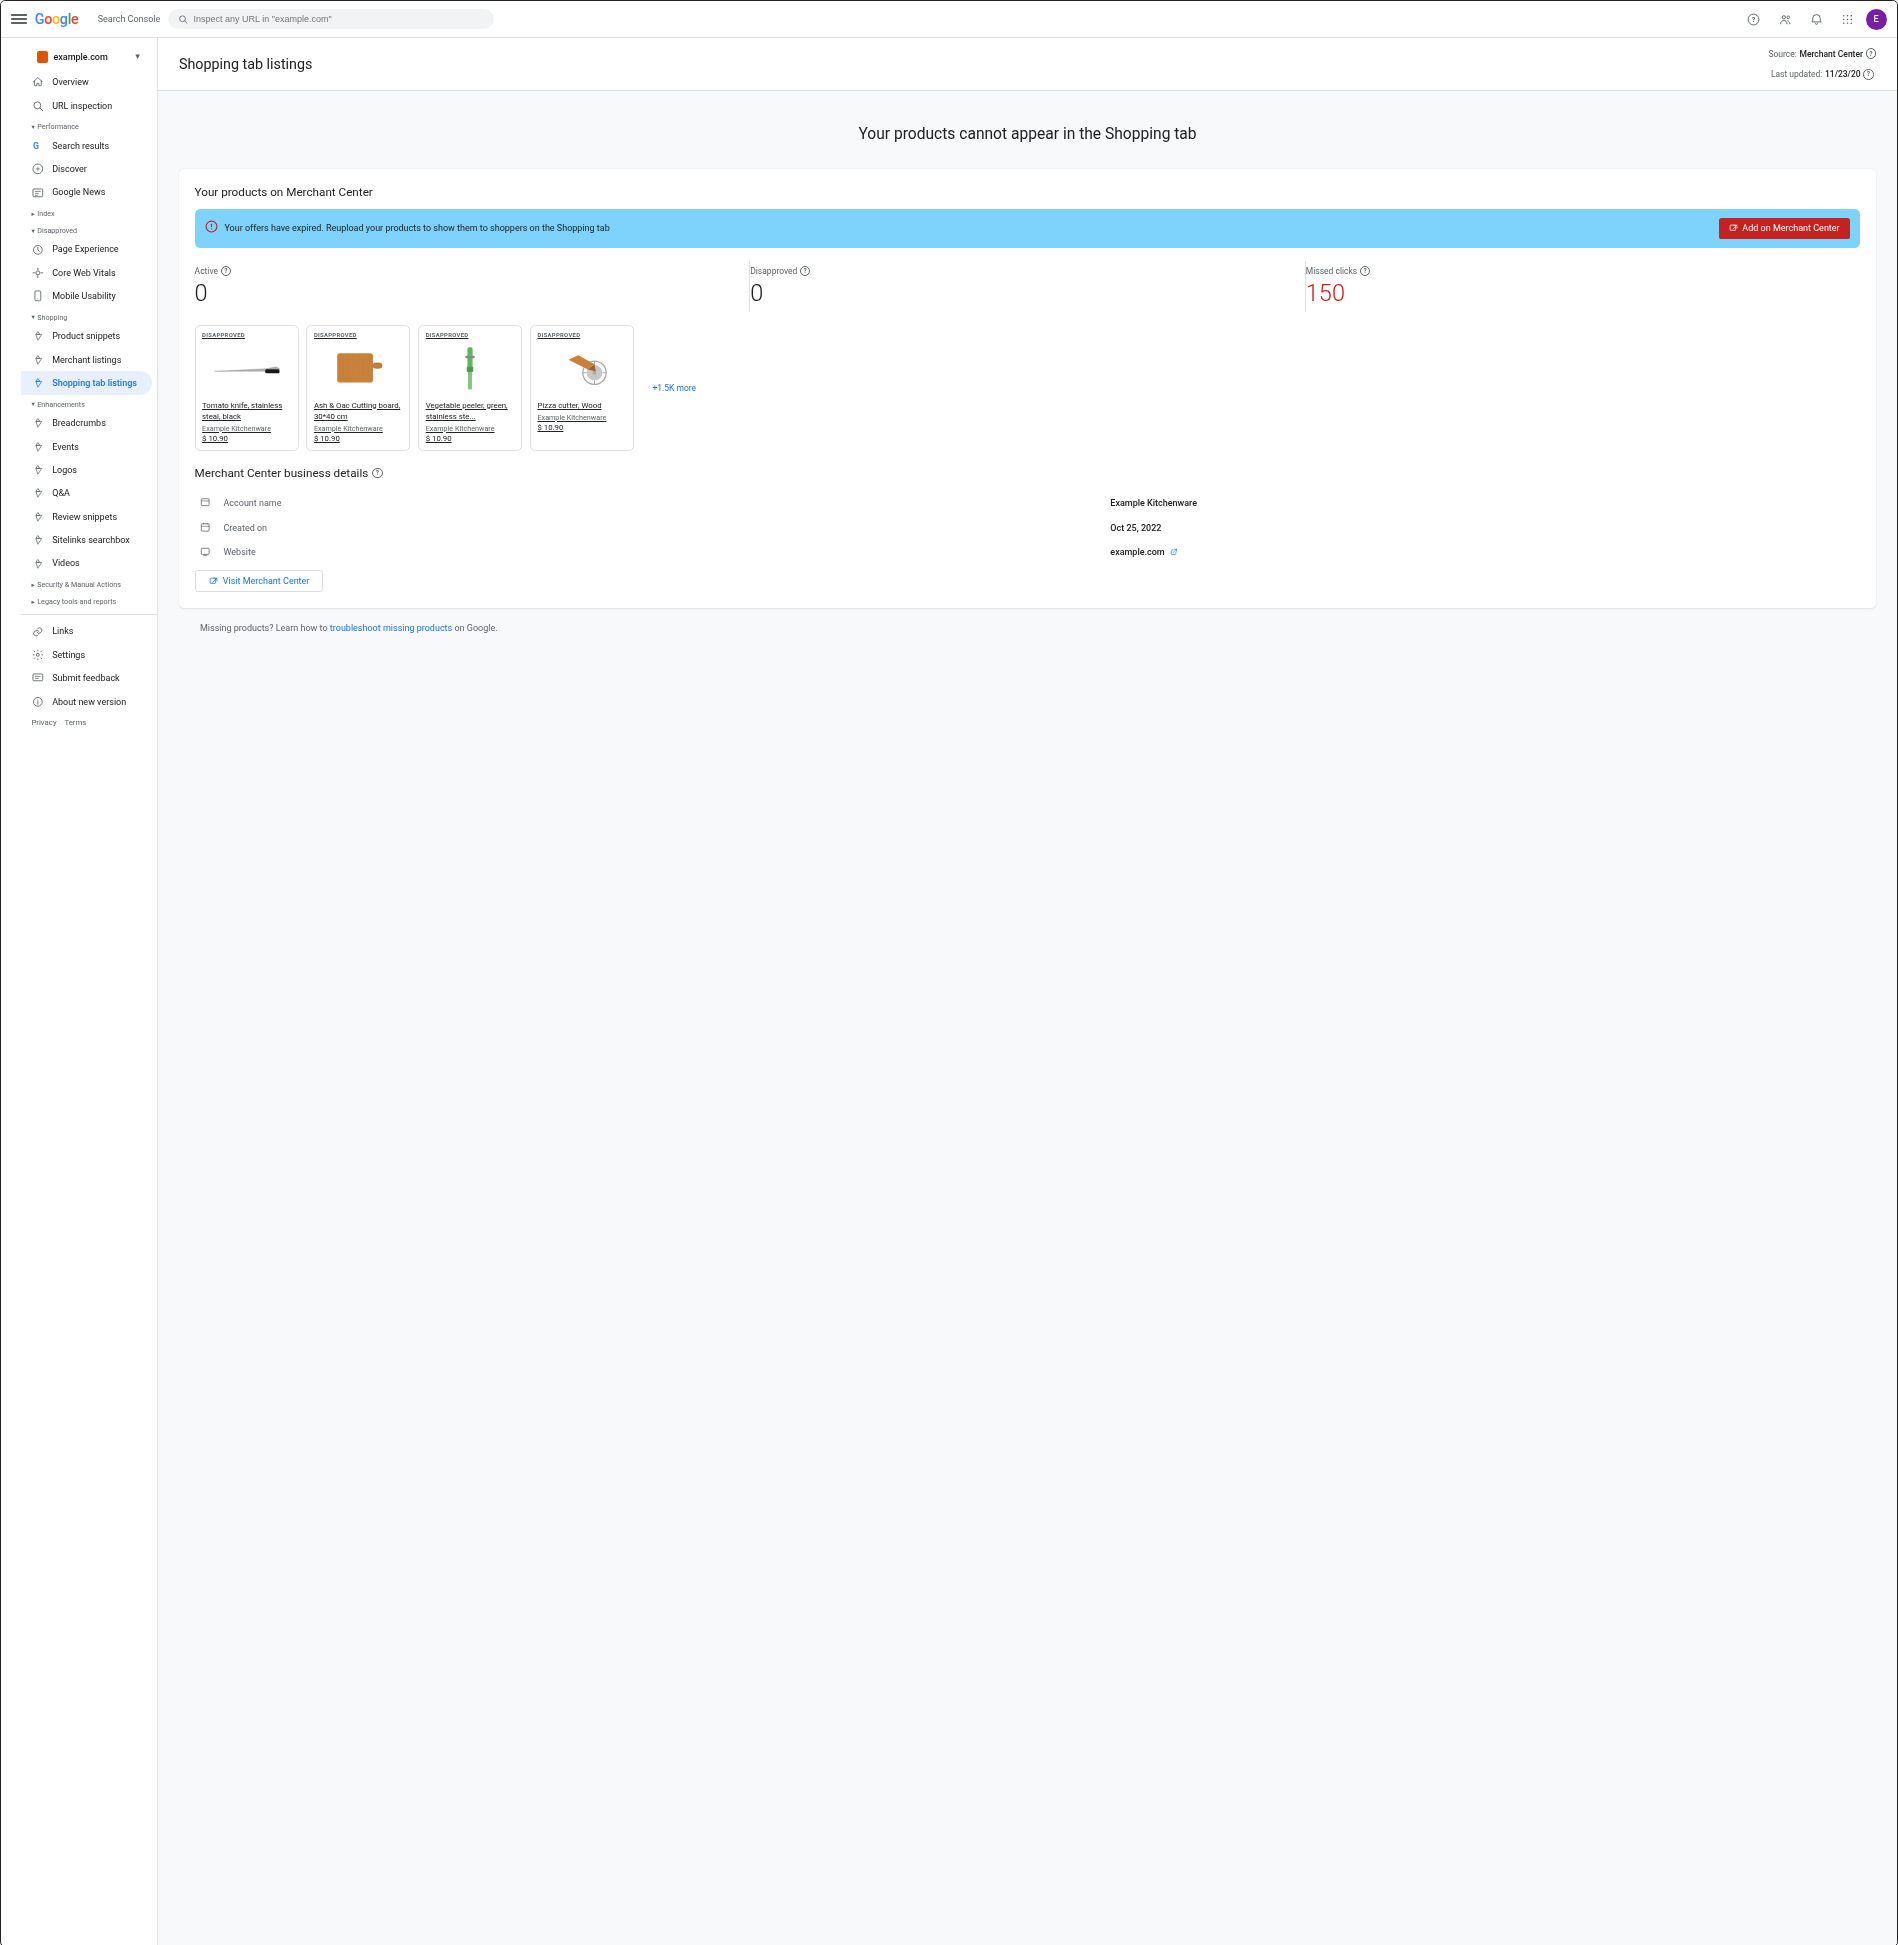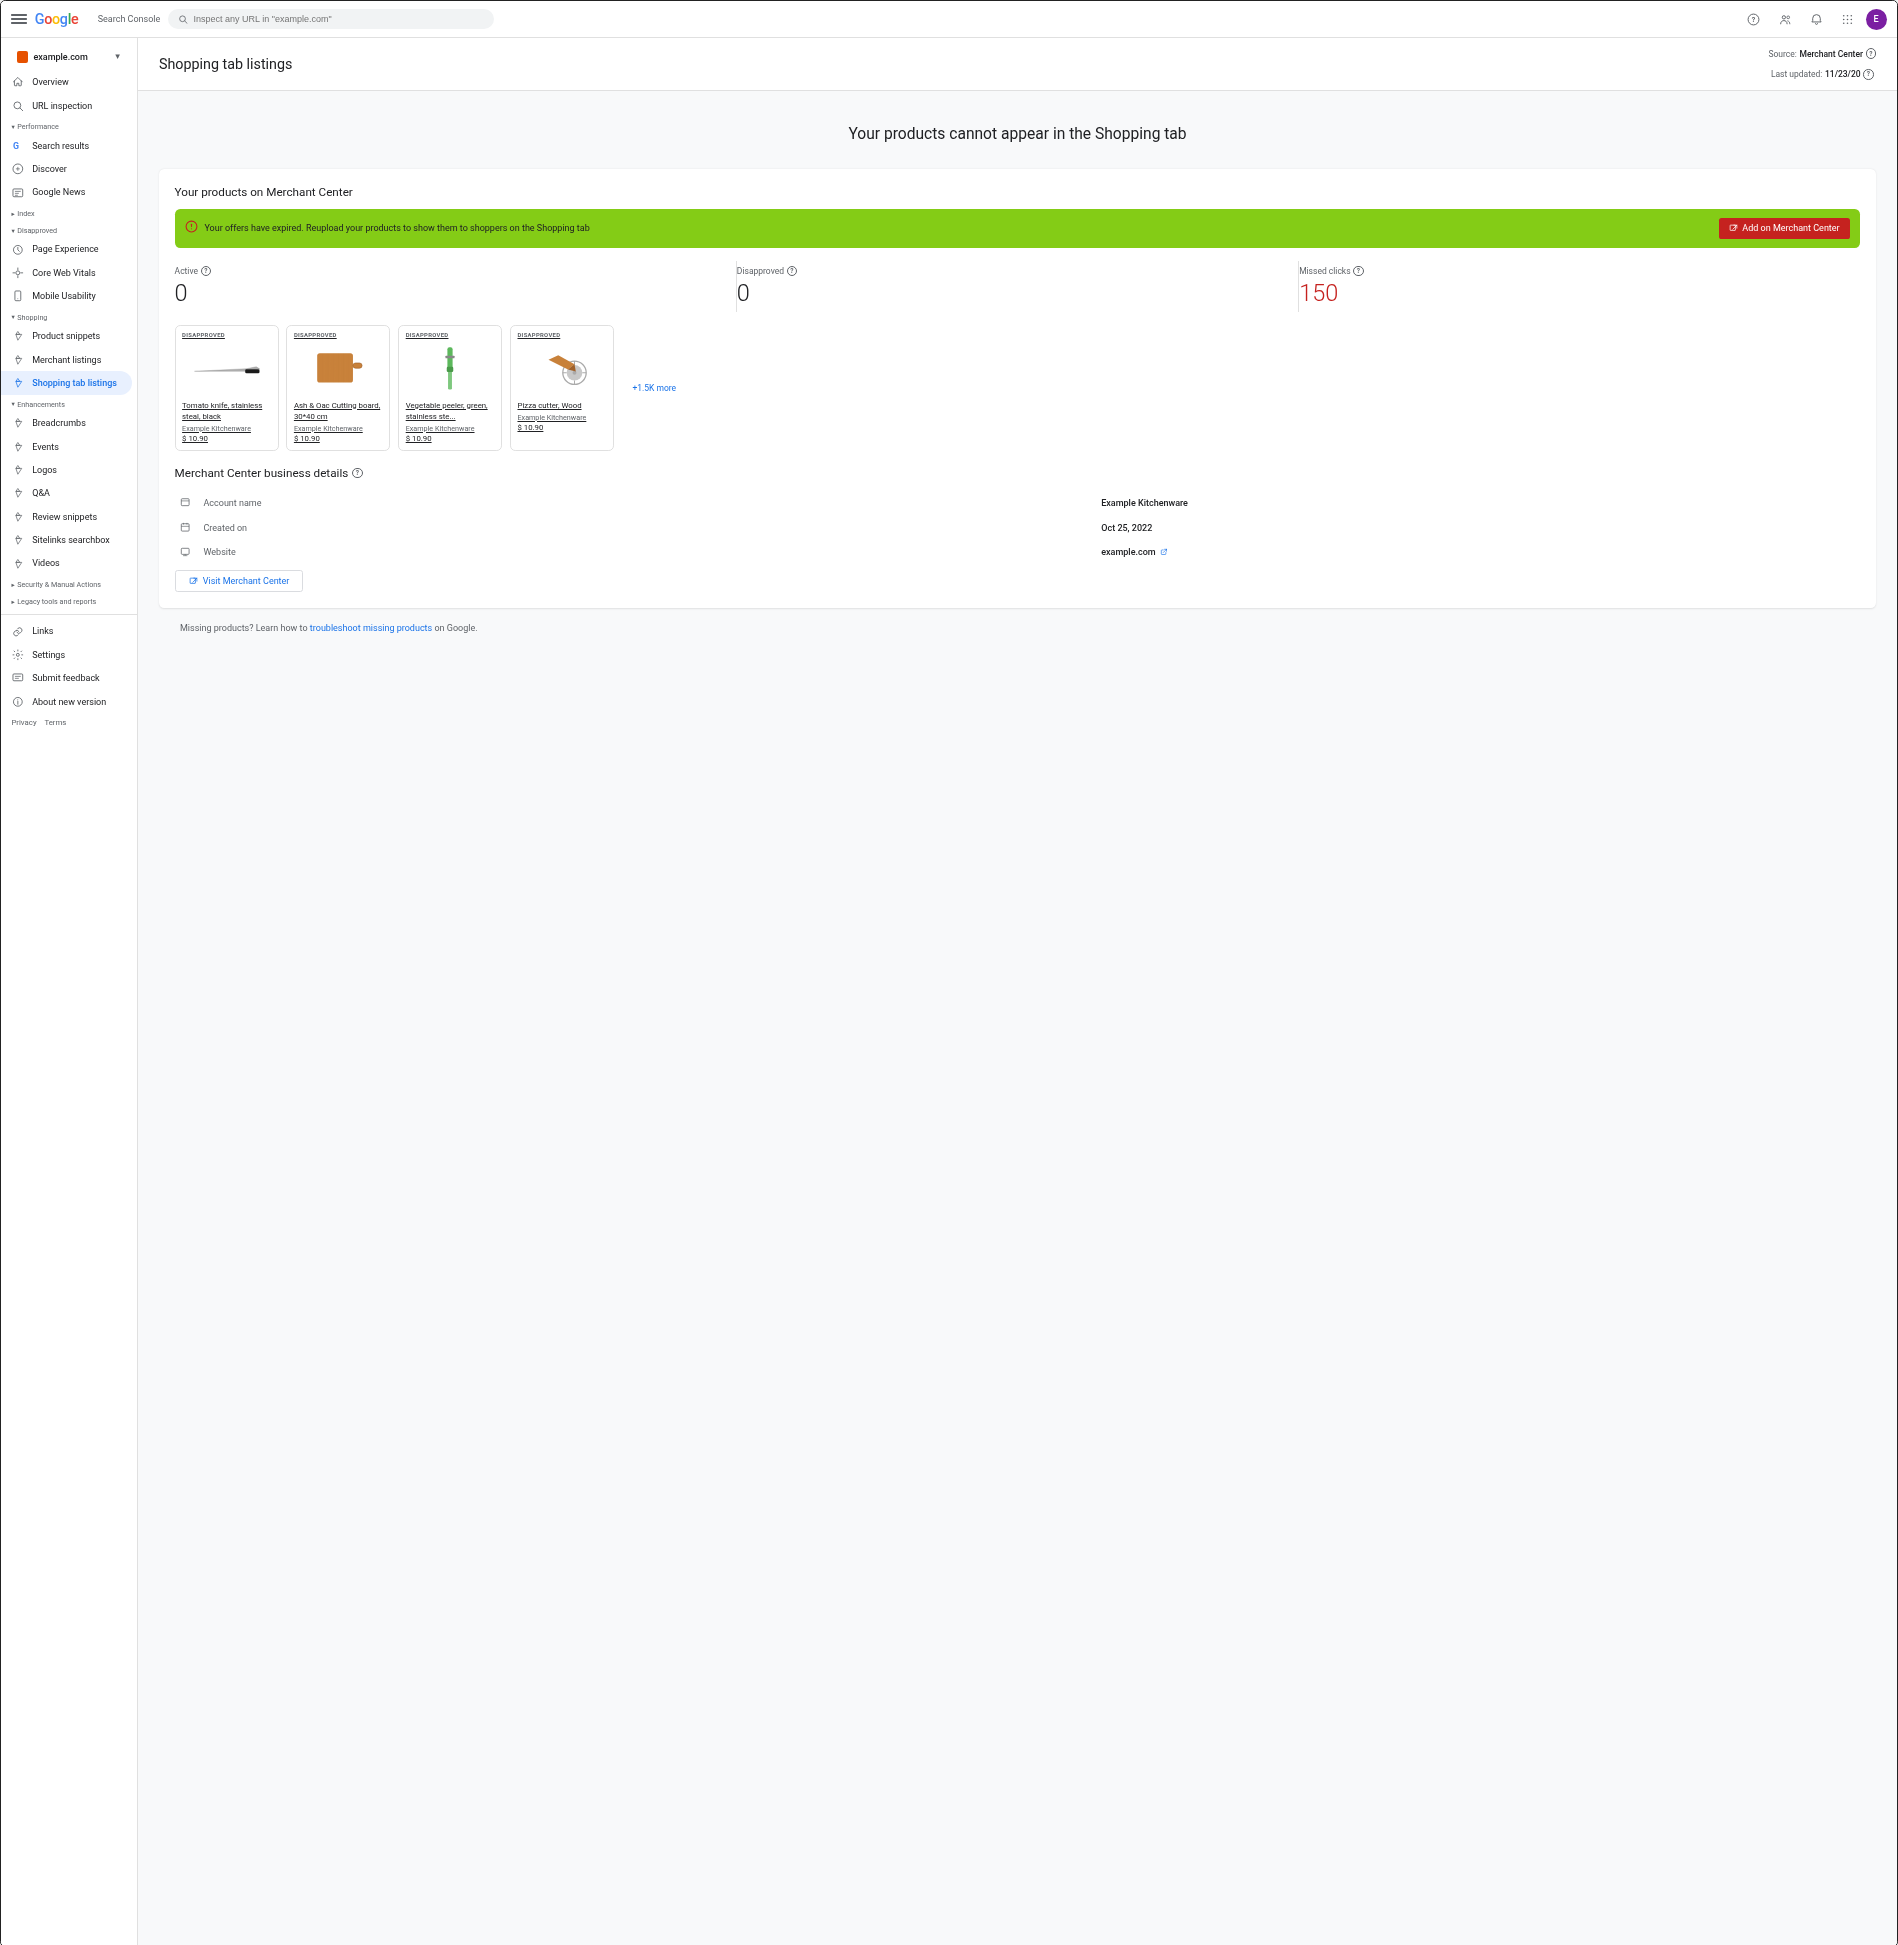--- a/index.html
+++ b/index.html
@@ -17,21 +17,21 @@
     .logo-google .g-yellow { color: #FBBC05; }
     .logo-google .g-green { color: #34A853; }
     .logo-sc { font-size: 9px; color: #5f6368; margin-left: 1.3px; }
     .search-bar { flex: 1; max-width: 326px; display: flex; align-items: center; background: #f1f3f4; border-radius: 15.6px; padding: 5.2px 10.4px; gap: 5.2px; }
     .search-bar input { border: none; background: transparent; outline: none; font-size: 9px; color: #202124; width: 100%; }
     .topbar-actions { margin-left: auto; display: flex; align-items: center; gap: 5.2px; }
     .topbar-icon-btn { width: 26px; height: 26px; border-radius: 50%; display: flex; align-items: center; justify-content: center; cursor: pointer; color: #5f6368; font-size: 11.7px; }
     .avatar { width: 21px; height: 21px; border-radius: 50%; background: #7B1FA2; color: #fff; display: flex; align-items: center; justify-content: center; font-size: 9px; font-weight: 500; cursor: pointer; }
 
     
-    .layout { display: flex; height: calc(100vh - 37px); min-height: 587px; }
+    .layout { display: flex; height: calc(100vh - 37px); min-height: 587px; padding-left: 20px; }
 
     
     .sidebar { width: 137px; flex-shrink: 0; overflow-y: auto; padding: 5.2px 0; border-right: 0.7px solid #e0e0e0; background: #fff; }
     .sidebar-property { display: flex; align-items: center; gap: 5.2px; padding: 5.2px 10.4px; margin: 2.6px 5.2px; border-radius: 2.6px; cursor: pointer; }
     .sidebar-property-icon { width: 11.7px; height: 11.7px; background: #E65100; border-radius: 2px; display: flex; align-items: center; justify-content: center; }
     .sidebar-property-name { font-size: 9px; color: #202124; font-weight: 500; flex: 1; }
     .sidebar-property-arrow { color: #5f6368; font-size: 7.8px; }
     .sidebar-section-label { font-size: 7.2px; color: #5f6368; padding: 5.2px 10.4px 2.6px 10.4px; display: flex; align-items: center; gap: 2.6px; cursor: pointer; user-select: none; }
     .sidebar-section-label .chevron { font-size: 6.5px; transition: transform 0.2s; }
     .sidebar-item { display: flex; align-items: center; gap: 7.8px; padding: 5.2px 10.4px; cursor: pointer; border-radius: 0 15.6px 15.6px 0; margin-right: 5.2px; color: #202124; font-size: 9px; }
@@ -56,21 +56,21 @@
     .warning-section { text-align: center; padding: 13px 0 21px; }
     .warning-title { font-size: 15.6px; font-weight: 400; color: #202124; margin-bottom: 5.2px; }
     .warning-subtitle { font-size: 9px; color: #5f6368; }
     .warning-subtitle a { color: #1a73e8; text-decoration: none; }
 
     
     .card { background: #fff; border-radius: 5.2px; padding: 15.6px; box-shadow: 0 0.7px 2px rgba(0,0,0,0.1); }
     .card-title { font-size: 11.7px; font-weight: 400; color: #202124; margin-bottom: 10.4px; }
 
     
-    .alert { background: #84cc16; border-radius: 5.2px; padding: 9px 10.4px; display: flex; align-items: center; justify-content: space-between; margin-bottom: 13px; }
+    .alert { background: #7dd3fc; border-radius: 5.2px; padding: 9px 10.4px; display: flex; align-items: center; justify-content: space-between; margin-bottom: 13px; }
     .alert-content { display: flex; align-items: center; gap: 6.5px; font-size: 9px; color: #202124; }
     .alert-icon { color: #c5221f; font-size: 11.7px; }
     .alert-btn { background: #c5221f; color: #fff; border: none; border-radius: 2.6px; padding: 5.2px 10.4px; font-size: 9px; cursor: pointer; display: flex; align-items: center; gap: 3.9px; white-space: nowrap; font-family: inherit; }
 
     
     .stats-row { display: flex; gap: 0; margin-bottom: 13px; }
     .stat-item { flex: 1; padding: 5.2px 10.4px 5.2px 0; border-right: 0.7px solid #e0e0e0; }
     .stat-item:last-child { border-right: none; }
     .stat-label { font-size: 8.5px; color: #5f6368; display: flex; align-items: center; gap: 2.6px; margin-bottom: 2.6px; }
     .stat-value { font-size: 23.5px; font-weight: 300; color: #202124; }

